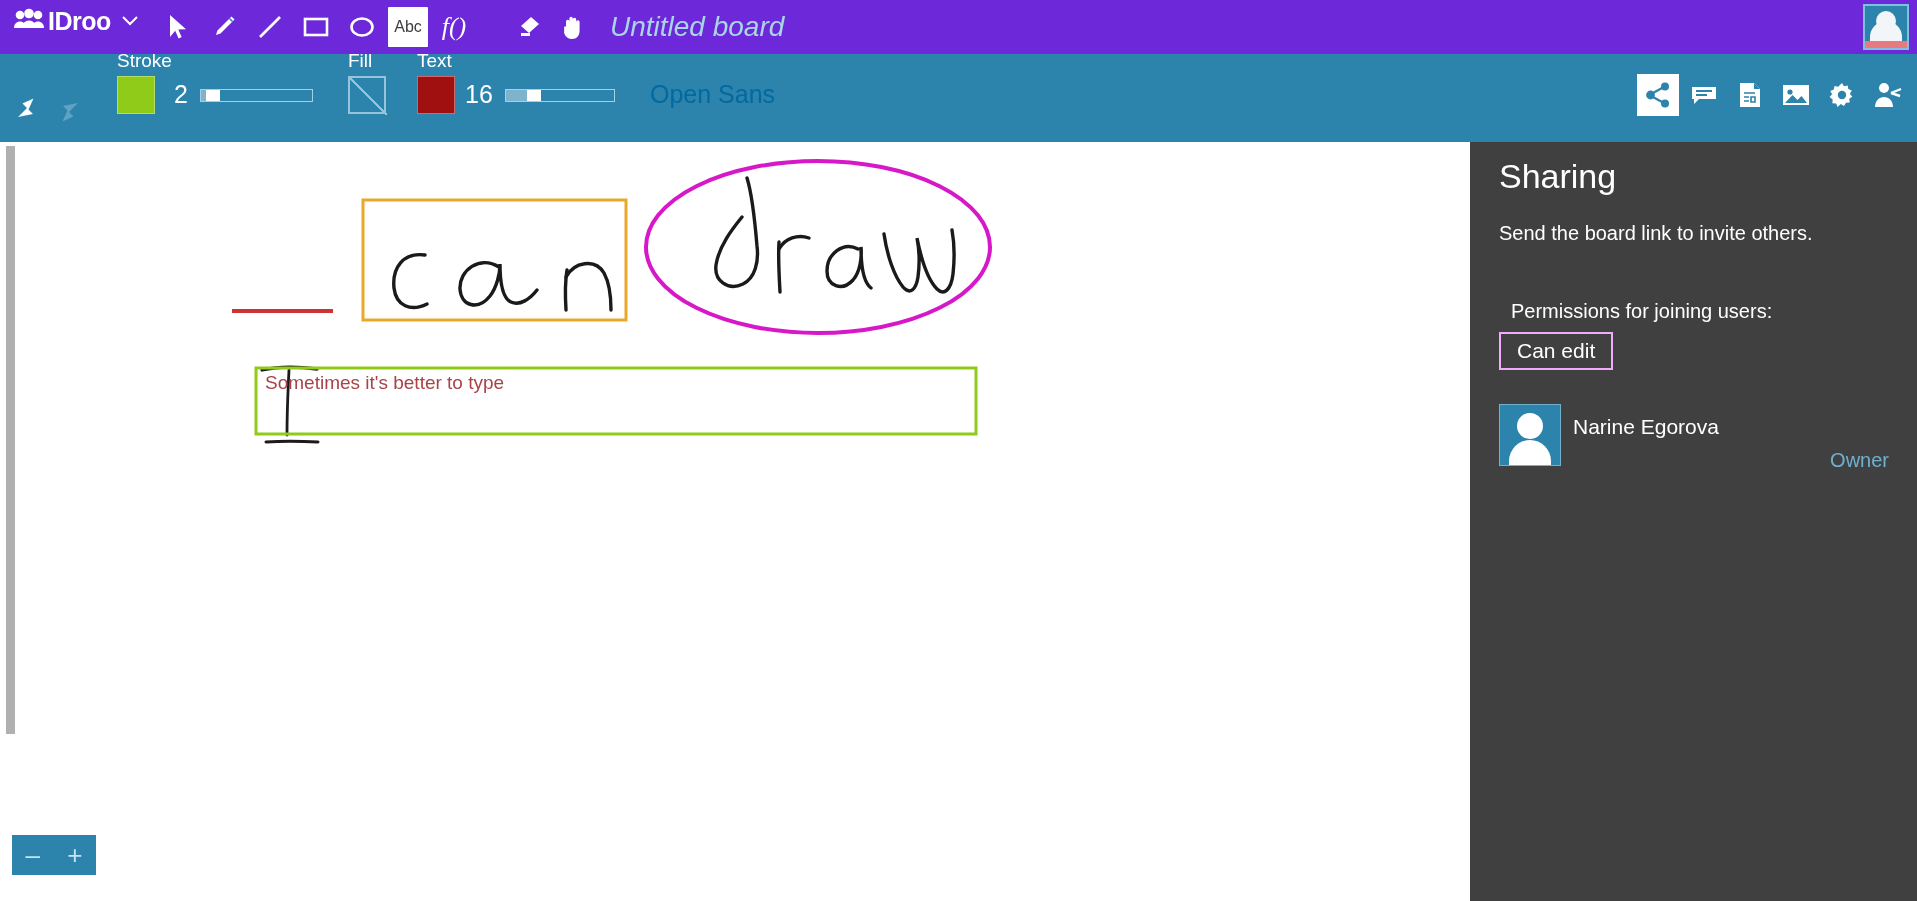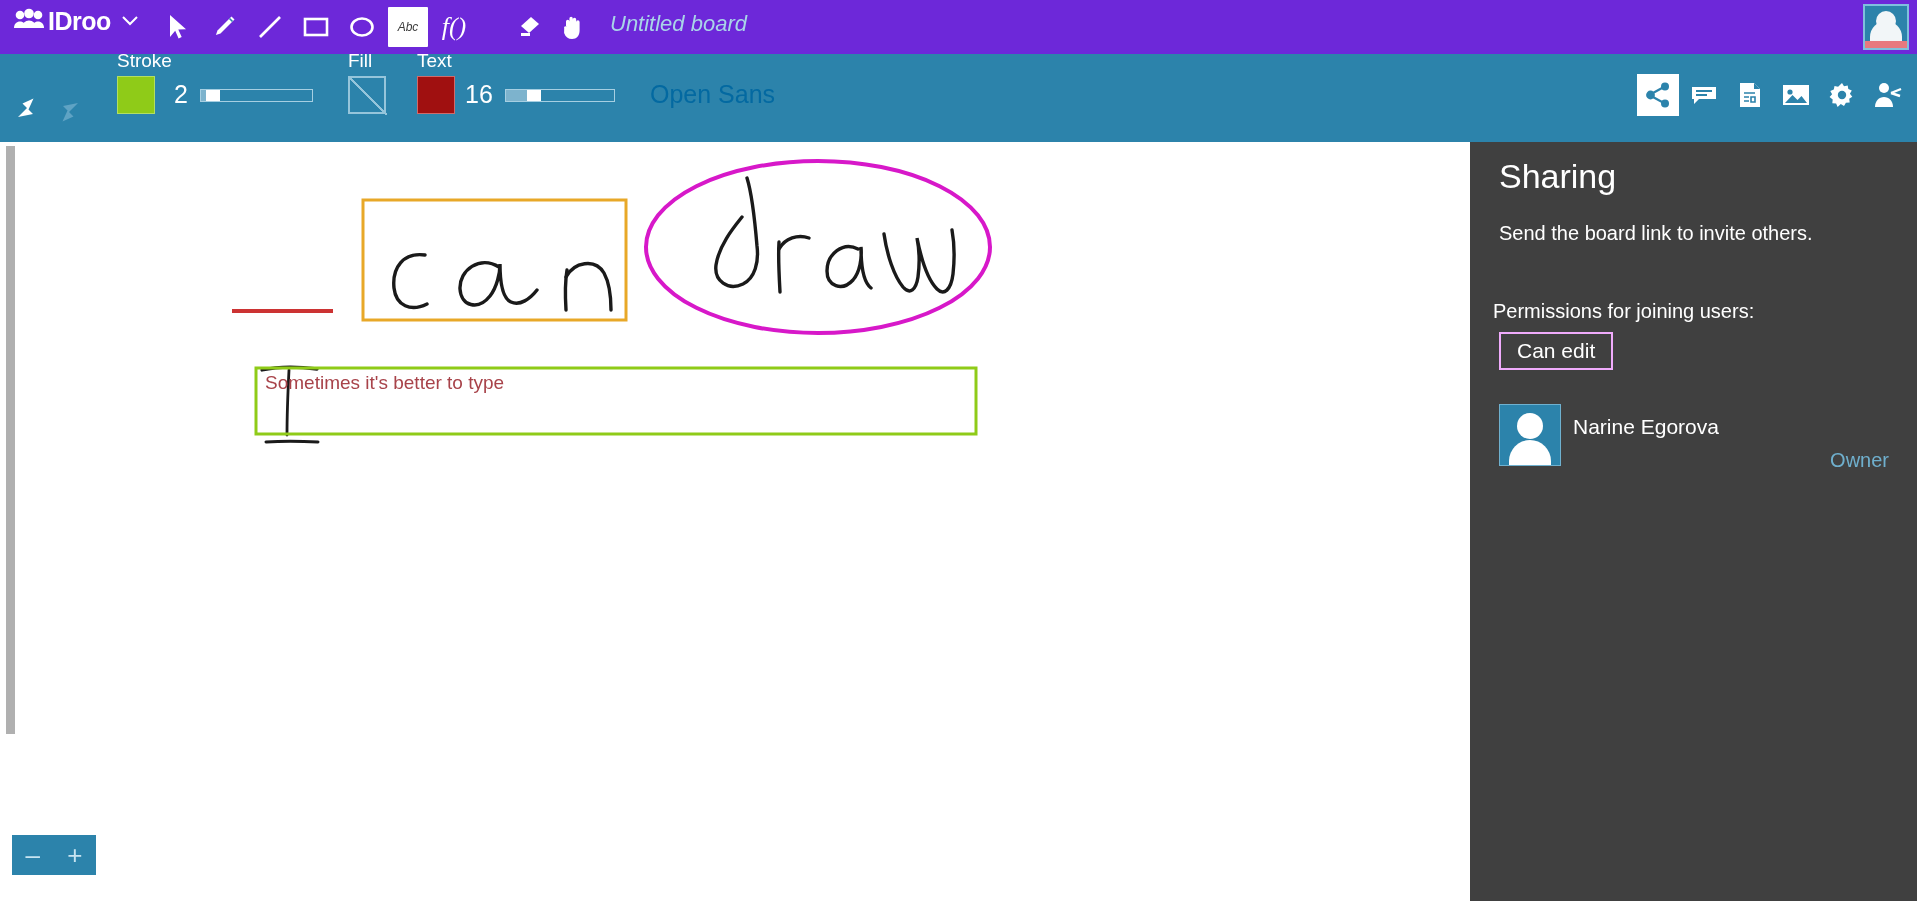--- a/index.html
+++ b/index.html
@@ -35,21 +35,21 @@
     border-radius: 1px; cursor: pointer;
   }
   .tool.active { background: #ffffff; }
   .tool svg { display: block; }
   .tool .glyph { color: #ffffff; font-size: 22px; line-height: 1; }
   .tool.active .glyph { color: #3c3c3c; }
   .tool-gap { width: 28px; }
 
   .board-title {
     position: absolute; left: 610px; top: 11px;
-    font-size: 22px; font-style: italic; color: #a9d5e8;
+    font-size: 28px; font-style: italic; color: #a9d5e8;
   }
 
   .user-avatar-top {
     position: absolute; right: 8px; top: 4px;
     width: 46px; height: 46px;
     border: 2px solid #7fc0dd; background: #2c83ab;
     overflow: hidden; cursor: pointer;
   }
   .user-avatar-top .head {
     position: absolute; left: 50%; top: 5px; transform: translateX(-50%);
@@ -148,21 +148,21 @@
   .panel-sub {
     position: absolute; left: 29px; top: 80px; font-size: 20px; color: #ffffff;
   }
   .link-field {
     position: absolute; left: 29px; top: 106px; width: 384px; height: 33px;
     background: #dbe6ec; color: #2a2a2a; font-size: 18px;
     border: none; outline: none; padding: 0 11px;
     font-family: "Liberation Sans", sans-serif;
   }
   .panel-perm-label {
-    position: absolute; left: 23px; top: 158px; font-size: 20px; color: #ffffff;
+    position: absolute; left: 41px; top: 158px; font-size: 20px; color: #ffffff;
   }
   .perm-button {
     position: absolute; left: 29px; top: 190px;
     border: 2px solid #f0abfc; background: transparent; color: #ffffff;
     font-size: 21px; padding: 5px 16px; cursor: pointer;
     font-family: "Liberation Sans", sans-serif;
   }
   .member {
     position: absolute; left: 29px; top: 262px; width: 390px; height: 72px;
   }
@@ -238,21 +238,21 @@
         </svg>
       </div>
 
       <div class="tool">
         <svg width="28" height="24" viewBox="0 0 28 24">
           <ellipse cx="14" cy="12" rx="10.5" ry="8.5" fill="none" stroke="#ffffff" stroke-width="2.6"></ellipse>
         </svg>
       </div>
 
       <div class="tool active">
-        <span class="glyph" style="font-size:12px;font-style:italic;">Abc</span>
+        <span class="glyph" style="font-size:16px;">Abc</span>
       </div>
 
       <div class="tool">
         <span class="glyph" style="font-family:'Liberation Serif',serif;font-style:italic;font-size:26px;">f()</span>
       </div>
 
       <div class="tool-gap"></div>
 
       <div class="tool">
         <svg width="30" height="26" viewBox="0 0 30 26">

